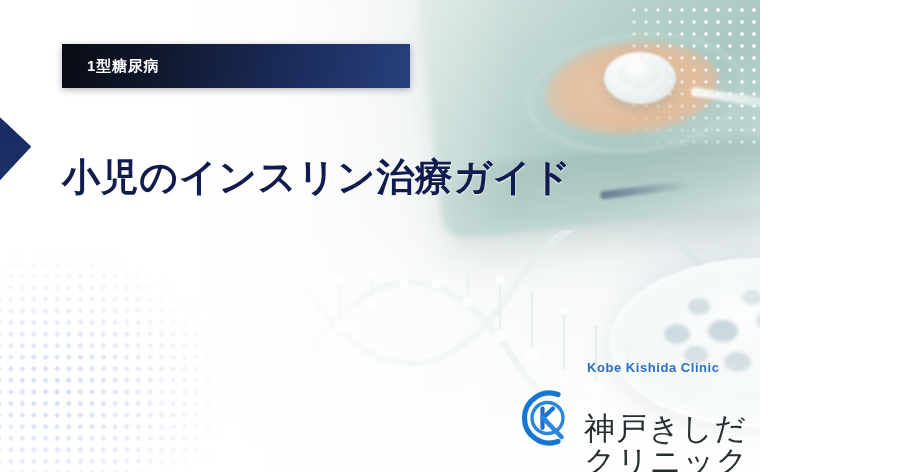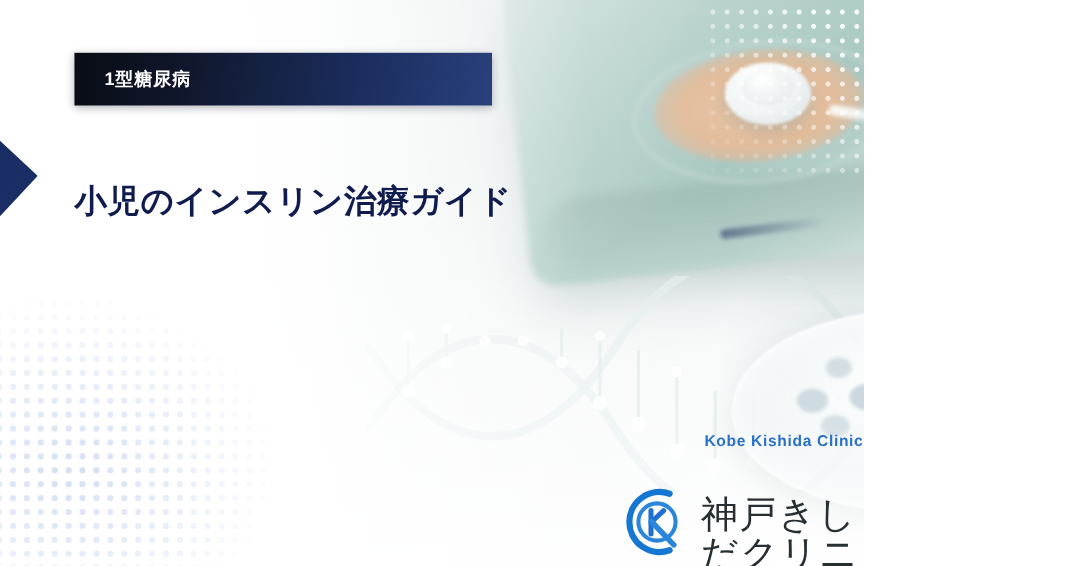--- a/index.html
+++ b/index.html
@@ -8,20 +8,21 @@
     font-family:"Liberation Sans","DejaVu Sans",sans-serif;
     background:#ffffff;
   }
 
   
   .hero{
     position:relative;
     width:720px;height:472px;
     overflow:hidden;
     background:#fde047;
+    padding-left:40px;
   }
 
   
   .photo{
     position:absolute;inset:0;
     background:
       radial-gradient(ellipse 230px 150px at 760px 300px, rgba(208,220,226,.85) 0%, rgba(235,241,243,0) 70%),
       radial-gradient(ellipse 300px 190px at 690px 120px, rgba(196,216,214,.55) 0%, rgba(230,240,239,0) 72%),
       linear-gradient(160deg,#e9eeee 0%, #eef2f2 38%, #f6f8f8 62%, #fdfdfd 100%);
   }
@@ -152,21 +153,21 @@
   }
   .badge-label{
     color:#ffffff;font-size:15px;font-weight:700;
     margin-left:25px;letter-spacing:.8px;
     font-family:"Liberation Sans","DejaVu Sans",sans-serif;
   }
 
   
   .headline{position:absolute;left:62px;top:148px;width:620px;}
   .headline-line{
-    color:#111c4e;font-size:27px;font-weight:700;line-height:1.54;
+    color:#111c4e;font-size:38px;font-weight:700;line-height:1.54;
     letter-spacing:.6px;white-space:nowrap;
     font-family:"Liberation Sans","DejaVu Sans",sans-serif;
     text-shadow:0 1px 2px rgba(255,255,255,.8);
   }
 
   
   .logo{position:absolute;left:512px;top:358px;display:flex;align-items:center;}
   .logo-mark{width:66px;height:66px;flex:0 0 66px;margin-right:6px;}
   .logo-text{display:flex;flex-direction:column;justify-content:center;padding-top:2px;}
   .logo-en{

